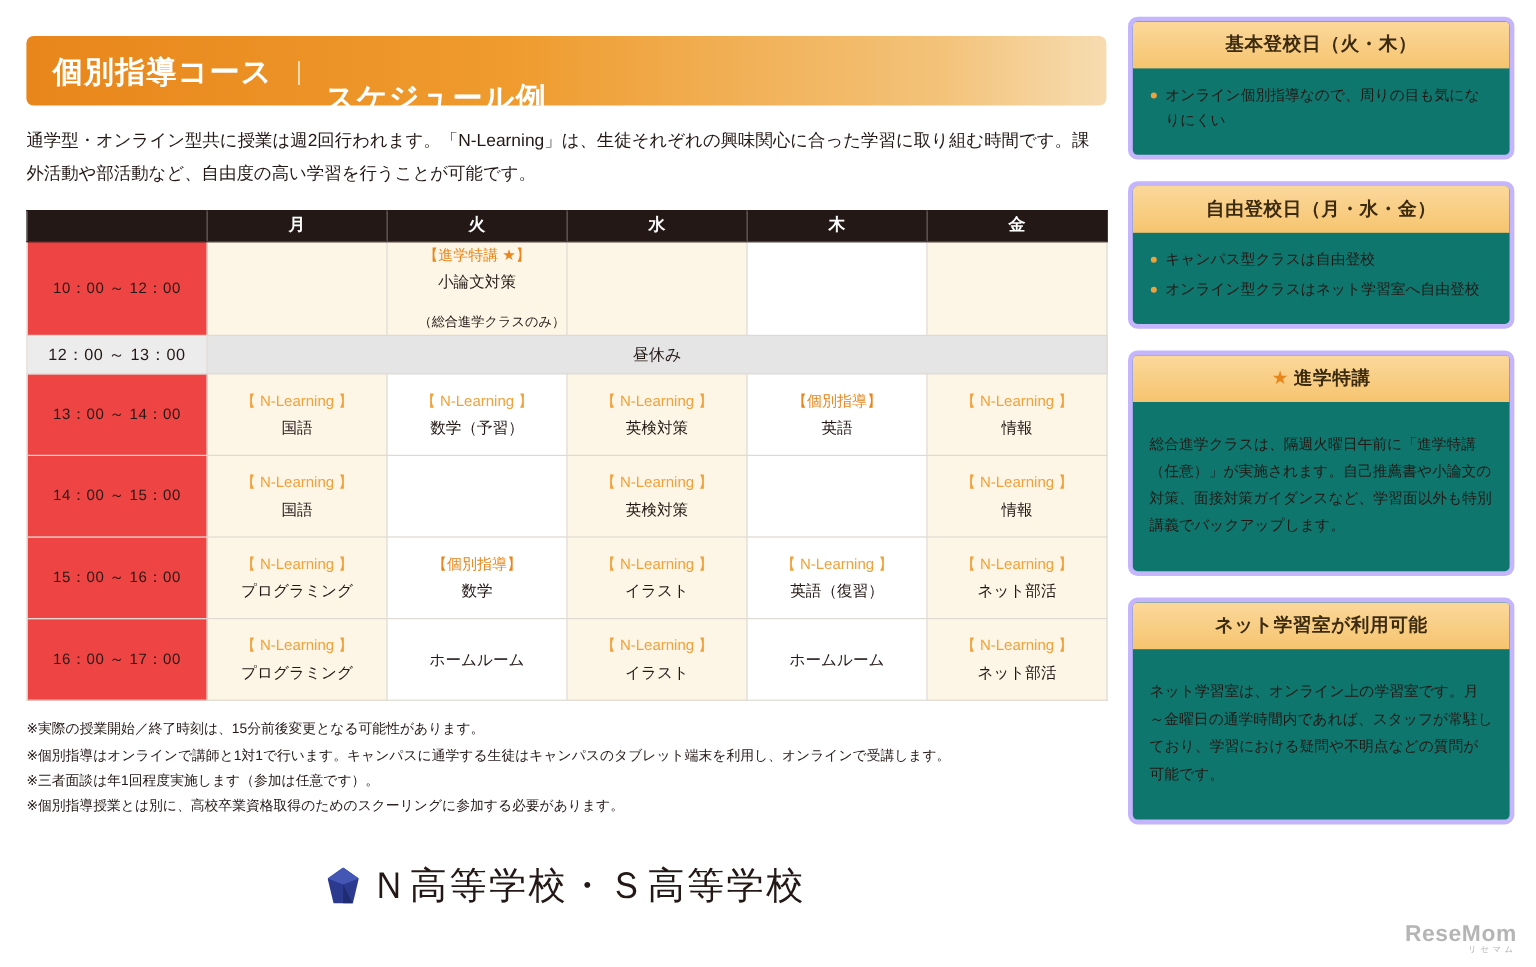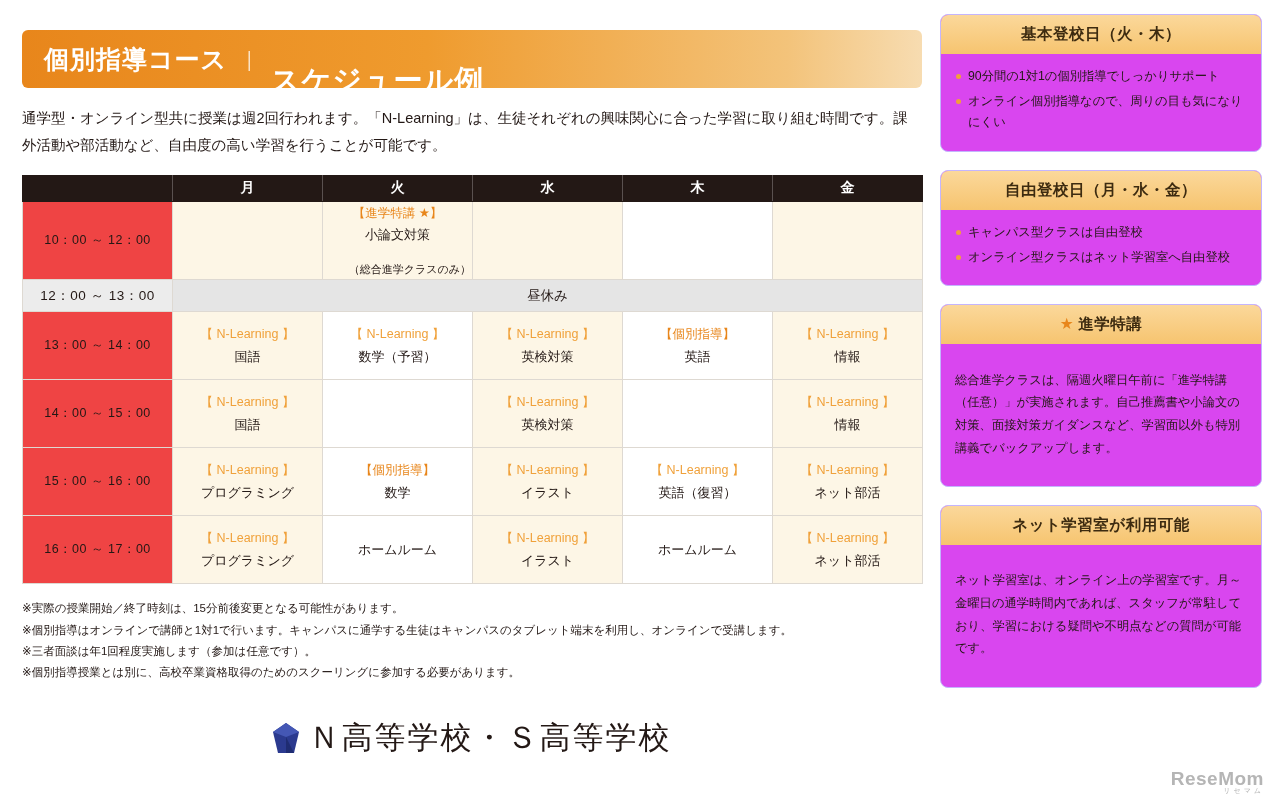--- a/index.html
+++ b/index.html
@@ -37,21 +37,21 @@
     font-weight: bold;
     letter-spacing: 1px;
   }
   .title-sep {
     margin: 0 12px;
     font-size: 20px;
     opacity: .85;
     font-weight: normal;
   }
   .title-sub {
-    font-size: 29px;
+    font-size: 25px;
     font-weight: bold;
     letter-spacing: 1px;
     margin-top: 44px;
   }
 
   .lead {
     margin-top: 17px;
     font-size: 14.5px;
     line-height: 1.85;
     color: #231815;
@@ -148,23 +148,23 @@
     color: #231815;
   }
 
   
   .right {
     position: absolute;
     left: 940px; top: 14px;
     width: 322px;
   }
   .card {
-    border: 1px solid #c4b5fd;
+    border: 4px solid #c4b5fd;
     border-radius: 8px;
-    background: #d946ef;
+    background: #0f766e;
     margin-bottom: 18px;
     overflow: hidden;
   }
   .card-head {
     background: linear-gradient(180deg, #fbd89b 0%, #f6c46f 100%);
     text-align: center;
     font-size: 15.5px;
     font-weight: bold;
     color: #3d2b10;
     padding: 9px 6px;
@@ -367,21 +367,20 @@
     </div>
 
   </div>
 
   <div class="right">
 
     <div class="card">
       <div class="card-head">基本登校日（火・木）</div>
       <div class="card-body">
         <ul class="bullets">
-          <li>90分間の1対1の個別指導でしっかりサポート</li>
           <li>オンライン個別指導なので、周りの目も気になりにくい</li>
         </ul>
       </div>
     </div>
 
     <div class="card">
       <div class="card-head">自由登校日（月・水・金）</div>
       <div class="card-body">
         <ul class="bullets">
           <li>キャンパス型クラスは自由登校</li>

